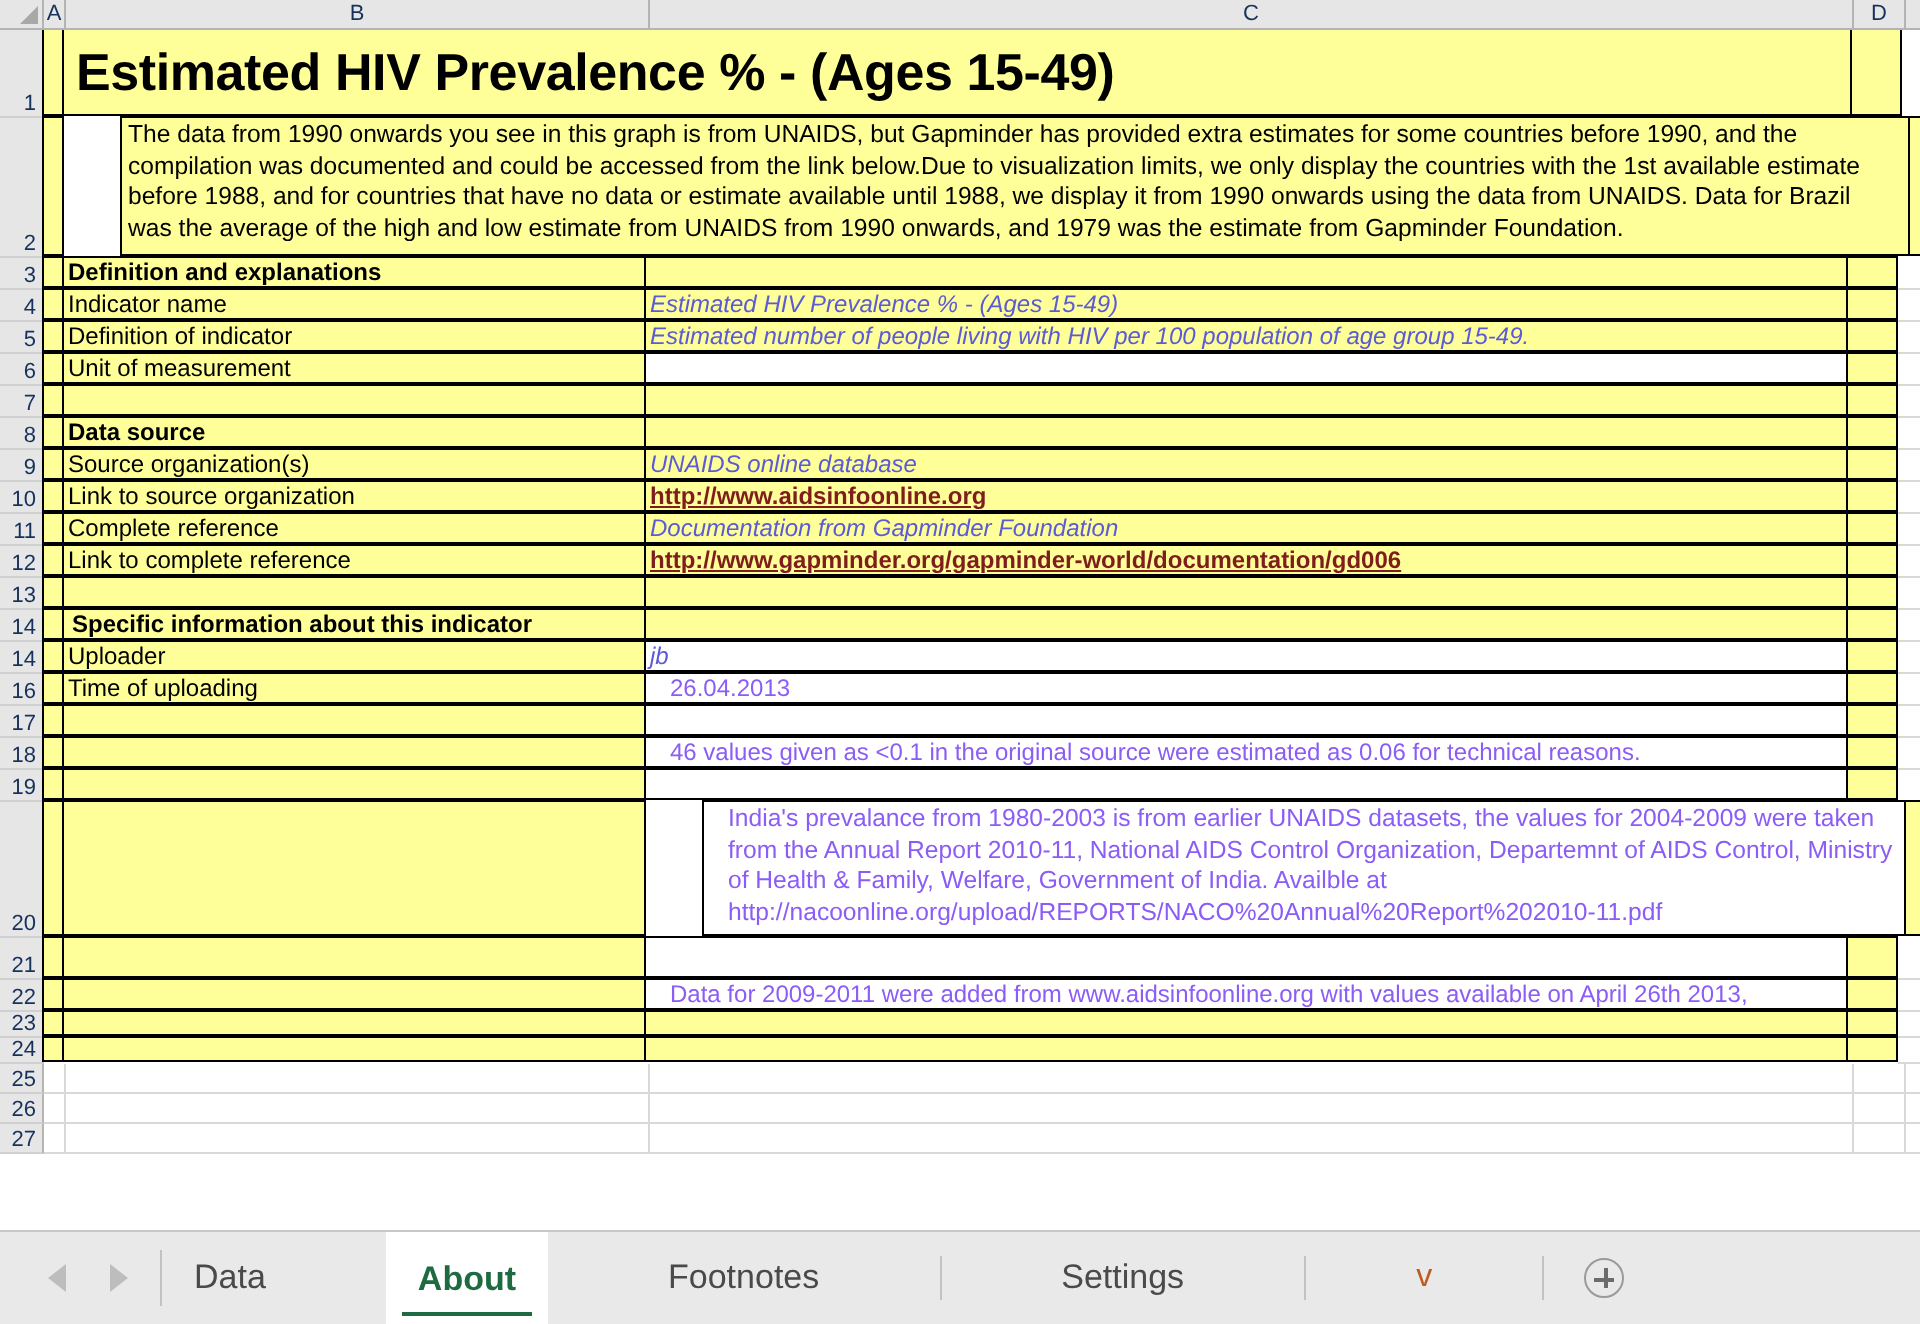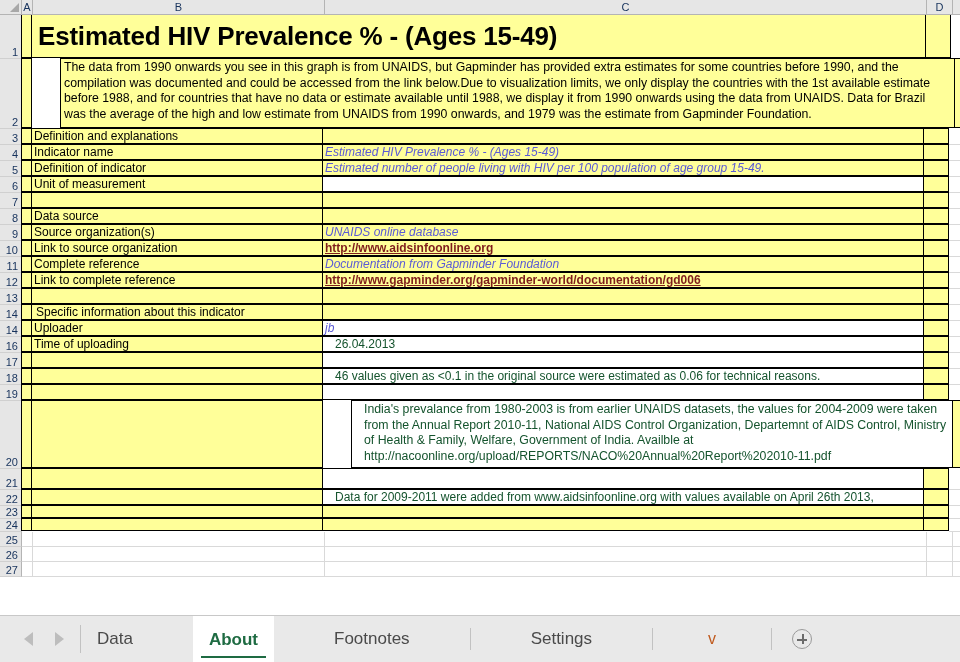--- a/index.html
+++ b/index.html
@@ -124,31 +124,31 @@
     white-space: normal;
     font-size: 12.3px;
     line-height: 15.6px;
     padding: 1px 4px 1px 3px;
     align-items: flex-start;
     display: block;
     overflow: hidden;
     margin-left: 28px;
   }
 
-  .bold { font-weight: normal; }
+  .bold { font-weight: bold; }
   .italic-blue {
     font-style: italic;
     color: #5b5bd6;
   }
   .link {
     color: #7f1d1d;
     text-decoration: underline;
     font-weight: bold;
   }
-  .plain-dark { color: #14532d; padding-left: 12px; }
+  .plain-dark { color: #8b5cf6; padding-left: 12px; }
 
   
   .tabbar {
     flex: 0 0 auto;
     height: 47px;
     background: #e9e9e9;
     border-top: 1px solid #c8c8c8;
     display: flex;
     align-items: stretch;
     padding-left: 10px;

